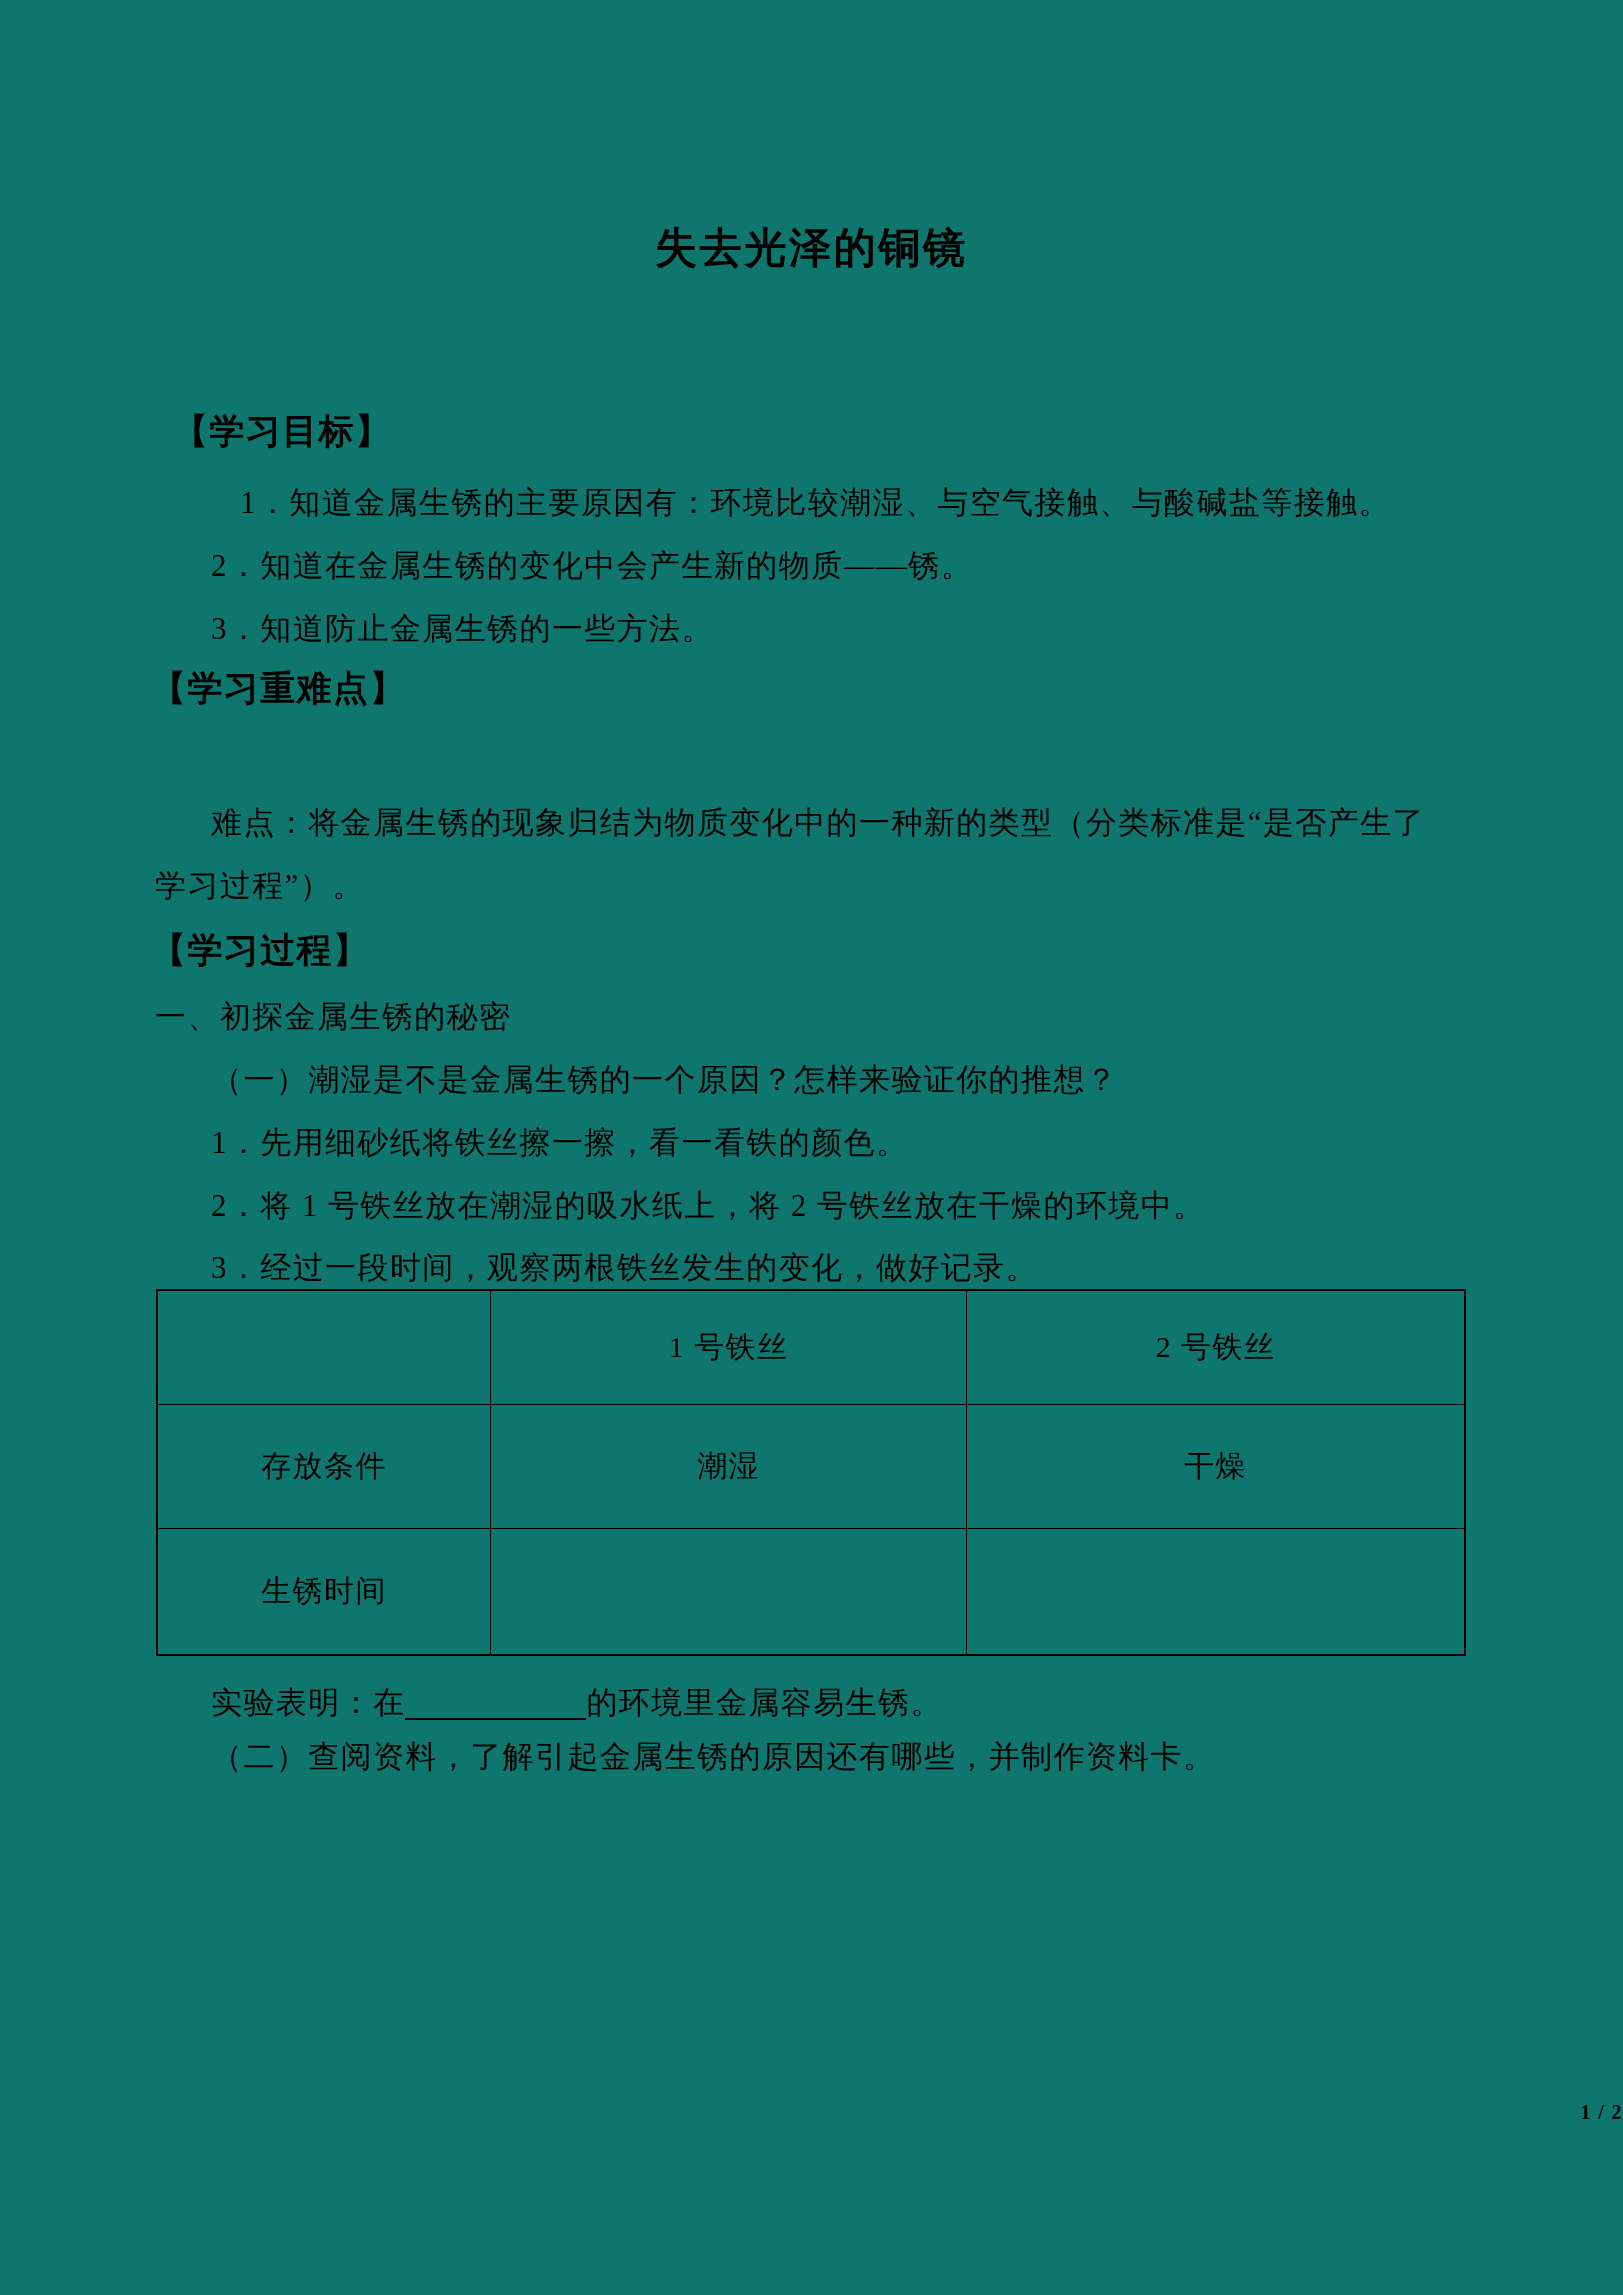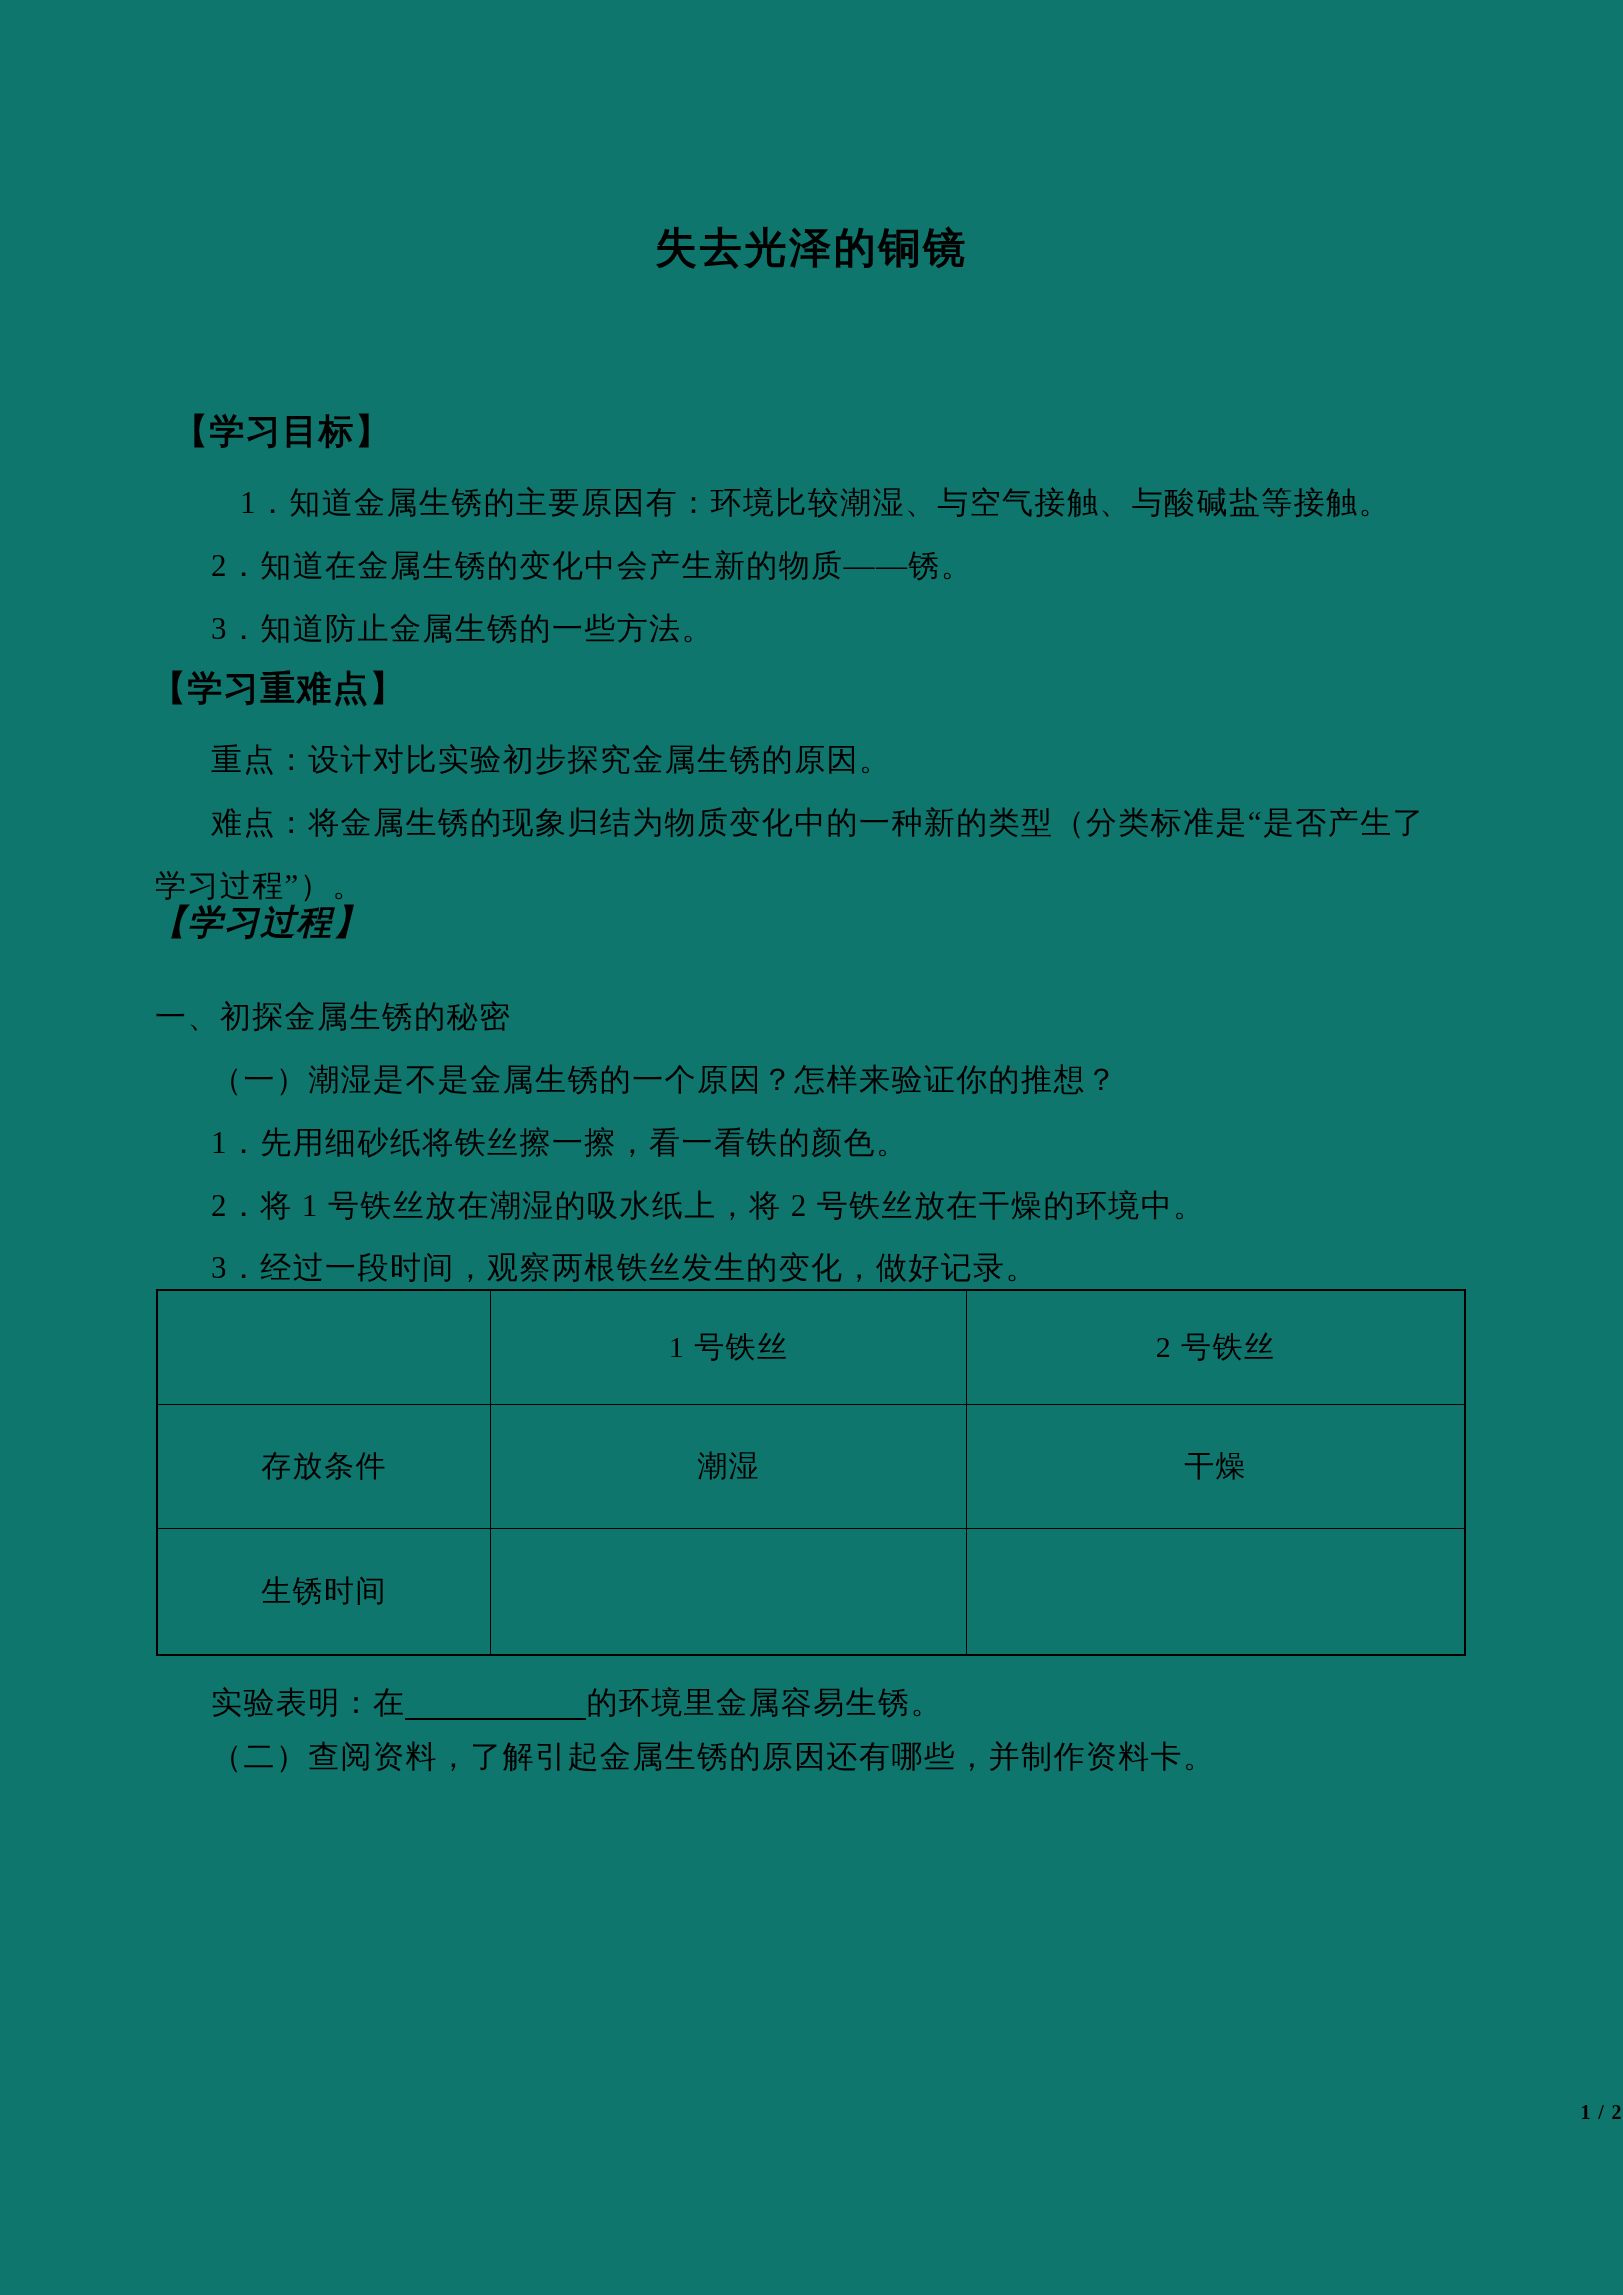--- a/index.html
+++ b/index.html
@@ -85,25 +85,24 @@
   <div class="doc-title">失去光泽的铜镜</div>
 
   <div class="heading" style="top:412px;margin-left:22px;">【学习目标】</div>
 
   <div class="line indent" style="top:485px;margin-left:29px;">1．知道金属生锈的主要原因有：环境比较潮湿、与空气接触、与酸碱盐等接触。</div>
   <div class="line indent" style="top:548px;">2．知道在金属生锈的变化中会产生新的物质——锈。</div>
   <div class="line indent" style="top:611px;">3．知道防止金属生锈的一些方法。</div>
 
   <div class="heading" style="top:669px;">【学习重难点】</div>
 
-  <div class="line indent" style="top:742px;">重点：设计对比实验初步探究金属生锈的原因。</div>
   <div class="line indent" style="top:805px;">难点：将金属生锈的现象归结为物质变化中的一种新的类型（分类标准是“是否产生了</div>
   <div class="line flush" style="top:868px;">学习过程”）。</div>
 
-  <div class="heading" style="top:903px;font-style:italic;">【学习过程】</div>
+  <div class="heading" style="top:931px;">【学习过程】</div>
 
   <div class="line flush" style="top:999px;">一、初探金属生锈的秘密</div>
   <div class="line indent" style="top:1062px;">（一）潮湿是不是金属生锈的一个原因？怎样来验证你的推想？</div>
 
   <div class="line indent" style="top:1125px;">1．先用细砂纸将铁丝擦一擦，看一看铁的颜色。</div>
   <div class="line indent" style="top:1188px;">2．将 1 号铁丝放在潮湿的吸水纸上，将 2 号铁丝放在干燥的环境中。</div>
   <div class="line indent" style="top:1250px;">3．经过一段时间，观察两根铁丝发生的变化，做好记录。</div>
 
   <table class="record">
     <colgroup>

